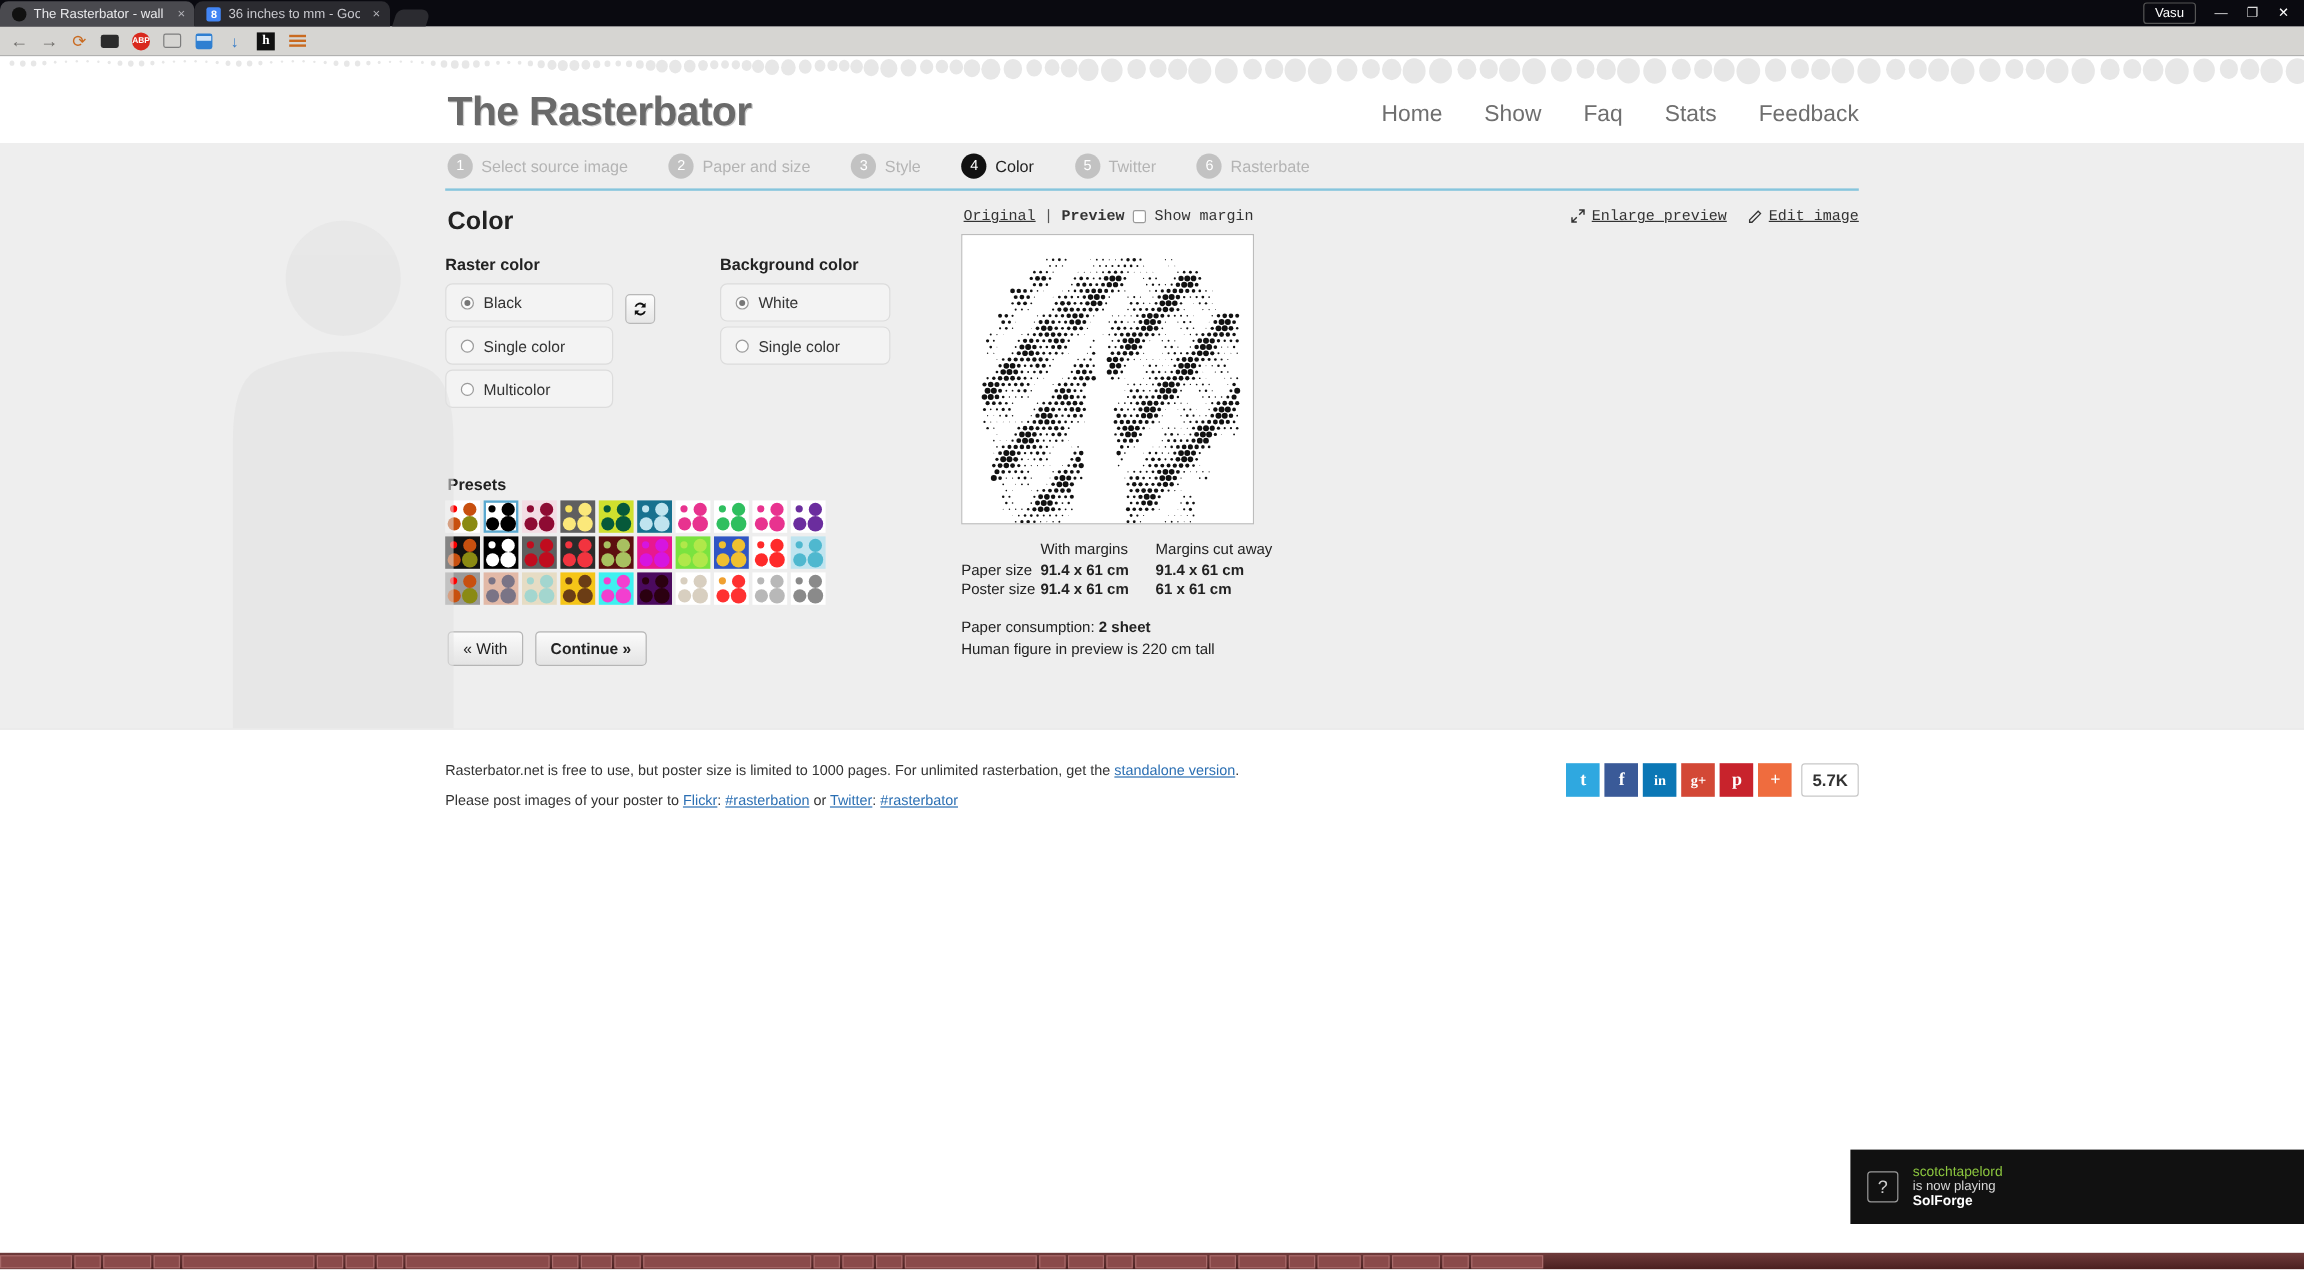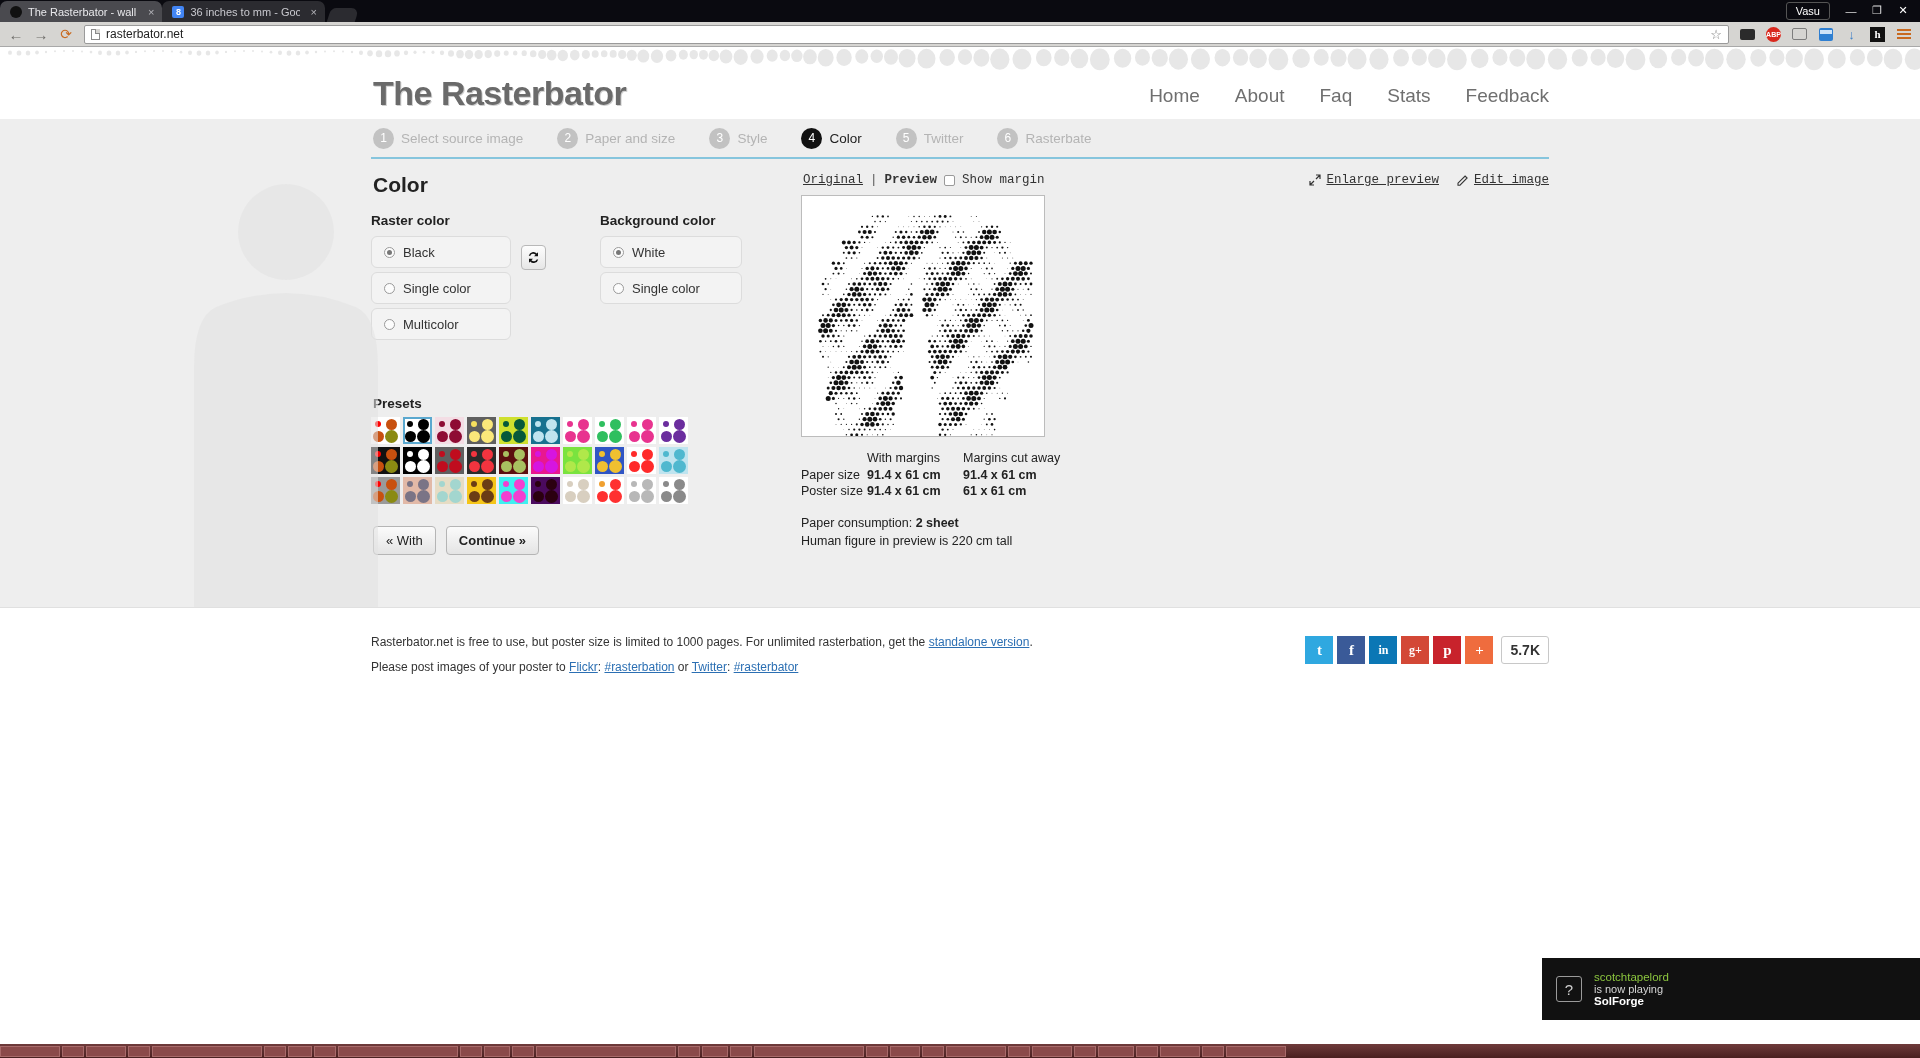--- a/index.html
+++ b/index.html
@@ -185,25 +185,20 @@
     <div class="wbtn">—</div>
     <div class="wbtn">❐</div>
     <div class="wbtn close">✕</div>
   </div>
 </div>
 
 <div class="toolbar">
   <div class="navbtn">←</div>
   <div class="navbtn">→</div>
   <div class="navbtn reload">⟳</div>
-  <div class="omnibox">
-    <span class="page-icon"></span>
-    <span class="url">rasterbator.net</span>
-    <span class="star">☆</span>
-  </div>
   <div class="ext">
       <span class="ext-dark"></span>
     </div>
   <div class="ext">
       <span class="ext-abp">ABP</span>
     </div>
   <div class="ext">
       <span class="ext-cast"></span>
     </div>
   <div class="ext">
@@ -369,21 +364,21 @@
           <ellipse cx="1857.403572733798" cy="10.43961313473273" rx="7.5760154526267405" ry="8.333616997889415" fill="#e7e7e7"></ellipse>
           <ellipse cx="1874.8284082748396" cy="10.730978614347833" rx="7.91879836982098" ry="8.71067820680308" fill="#e7e7e7"></ellipse>
           <ellipse cx="1893.041644525428" cy="11.94200571421221" rx="9.343536134367305" ry="10.277889747804036" fill="#e7e7e7"></ellipse>
           <ellipse cx="1914.5317776344727" cy="12.290360698344845" rx="9.753365527464524" ry="10.728702080210978" fill="#e7e7e7"></ellipse>
         </g>
     </svg>
     <div class="site-inner">
       <div class="logo">The Rasterbator</div>
       <div class="nav">
         <a href="#">Home</a>
-        <a href="#">About</a>
+        <a href="#">Show</a>
         <a href="#">Faq</a>
         <a href="#">Stats</a>
         <a href="#">Feedback</a>
       </div>
     </div>
   </div>
 
   <div class="content">
     <div class="wrap">
 

